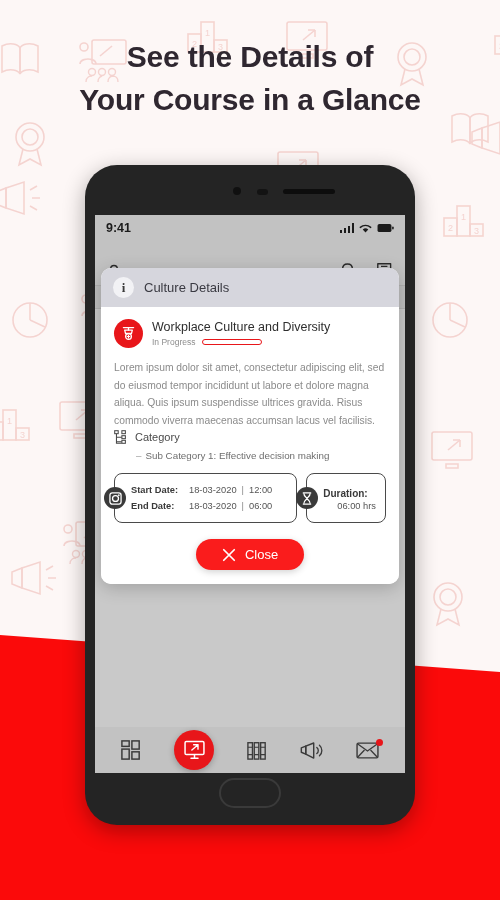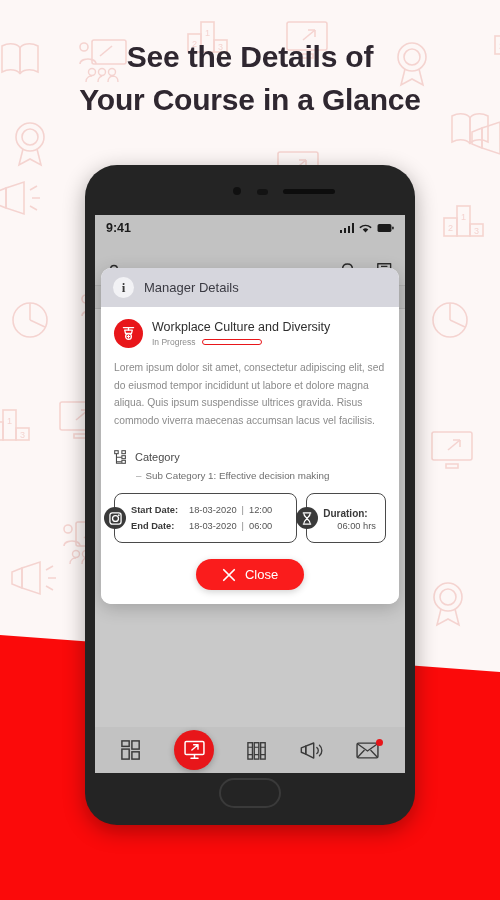--- a/index.html
+++ b/index.html
@@ -167,21 +167,21 @@
   }
   #course-name { font-size:12.5px; color:#2e2e2e; margin-bottom:3px; }
   .prog-line { display:flex; align-items:center; gap:7px; }
   #prog-label { font-size:8.5px; color:#8d8d8d; }
   #prog-track {
     width:60px; height:6px; border-radius:4px; background:#fff;
     border:1px solid #e8161a; overflow:hidden;
   }
   #prog-fill { height:100%; background:#e8161a; border-radius:4px; }
 
-  #desc { font-size:10.3px; color:#8b8b8b; line-height:1.72; margin-bottom:20px; }
+  #desc { font-size:10.3px; color:#8b8b8b; line-height:1.72; margin-bottom:0; }
 
   .cat-head { display:flex; align-items:center; gap:7px; margin-bottom:6px; }
   #cat-label { font-size:11px; color:#4a4a4a; }
   .sub-item { font-size:9.8px; color:#6e6e6e; margin:0 0 4px 22px; }
   .sub-item .dash { color:#9a9a9a; margin-right:4px; }
 
   .info-boxes { display:flex; gap:9px; margin-top:12px; align-items:stretch; }
   .ibox {
     border:1px solid #4a4a4a; border-radius:8px;
     padding:8px 9px 8px 16px; position:relative;
@@ -444,21 +444,21 @@
           <path d="M1.6 17.4L9.6 9M24.4 17.4L16.4 9" stroke="#3a3a3a" stroke-width="1.5" fill="none"></path>
         </svg>
         <span class="dot-badge"></span>
       </div>
     </div>
 
     <div id="modal">
 
       <div id="modal-header">
         <span id="info-circle">i</span>
-        <span id="modal-title">Manager Details</span>
+        <span id="modal-title">Culture Details</span>
       </div>
 
       <div id="modal-body">
 
         <div class="course-row">
           <span id="course-badge">
             <svg width="17" height="17" viewBox="0 0 20 20">
               <path d="M4 3h12M10 3v3" stroke="#fff" stroke-width="1.5" stroke-linecap="round"></path>
               <path d="M5.5 6h9l-1 4h-7z" fill="none" stroke="#fff" stroke-width="1.5" stroke-linejoin="round"></path>
               <circle cx="10" cy="13.6" r="3.4" fill="none" stroke="#fff" stroke-width="1.5"></circle>

